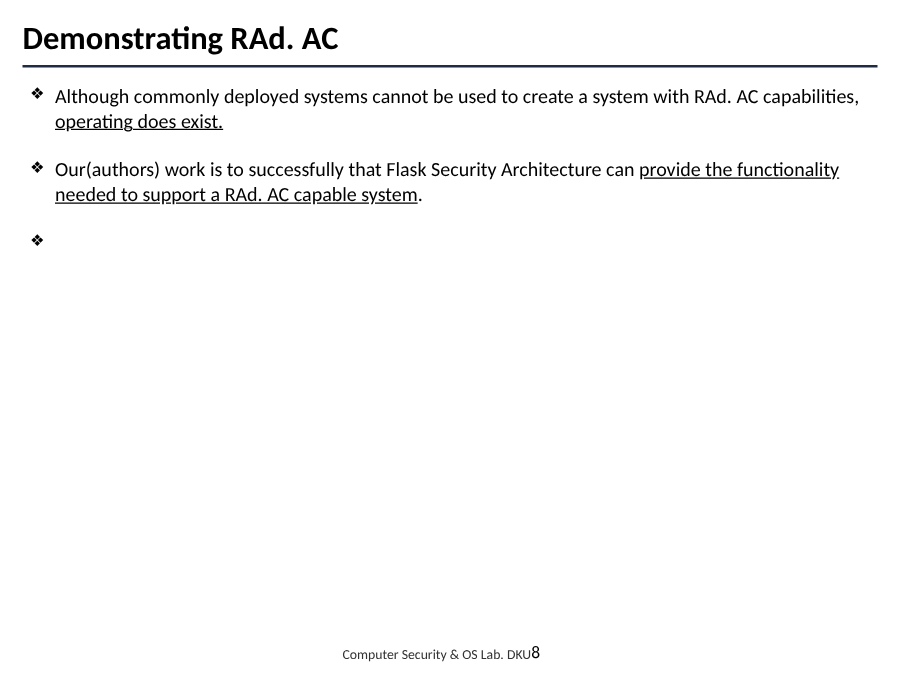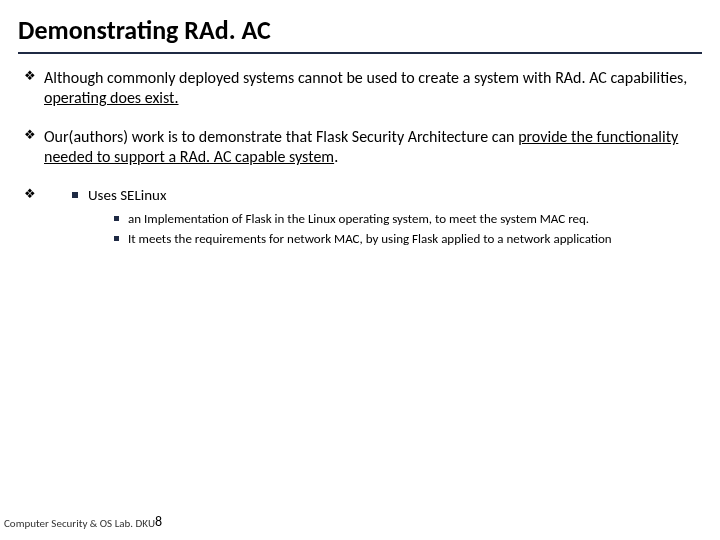--- a/index.html
+++ b/index.html
@@ -95,21 +95,21 @@
     height: 5px;
     background: #1f2a44;
   }
   .u { text-decoration: underline; }
   .footer {
     position: absolute;
     bottom: 10px;
     left: 4px;
     right: 18px;
     display: flex;
-    justify-content: flex-start;
+    justify-content: center;
     align-items: flex-end;
     font-size: 11px;
     color: #333;
   }
   .footer .page { font-size: 14px; color: #000; }
 </style>
 </head>
 <body>
 
 <div class="slide">
@@ -117,33 +117,24 @@
   <h1 class="title">Demonstrating RAd. AC</h1>
   <hr class="rule">
 
   <ul class="lvl1">
 
     <li>
       <span>Although commonly deployed systems cannot be used to create a system with RAd. AC capabilities, </span><span class="u">operating does exist.</span>
     </li>
 
     <li>
-      <span>Our(authors) work is to demonstrate that Flask Security Architecture can </span><span class="u">provide the functionality needed to support a RAd. AC capable system</span><span>.</span>
+      <span>Our(authors) work is to successfully that Flask Security Architecture can </span><span class="u">provide the functionality needed to support a RAd. AC capable system</span><span>.</span>
     </li>
 
     <li>
-      <ul class="lvl2">
-        <li>
-          <span>Uses SELinux</span>
-          <ul class="lvl3">
-            <li>an Implementation of Flask in the Linux operating system, to meet the system MAC req.</li>
-            <li>It meets the requirements for network MAC, by using Flask applied to a network application</li>
-          </ul>
-        </li>
-      </ul>
     </li>
 
 
   </ul>
 
   <div class="footer">
     <span>Computer Security &amp; OS Lab. DKU</span>
     <span class="page">8</span>
   </div>
 

